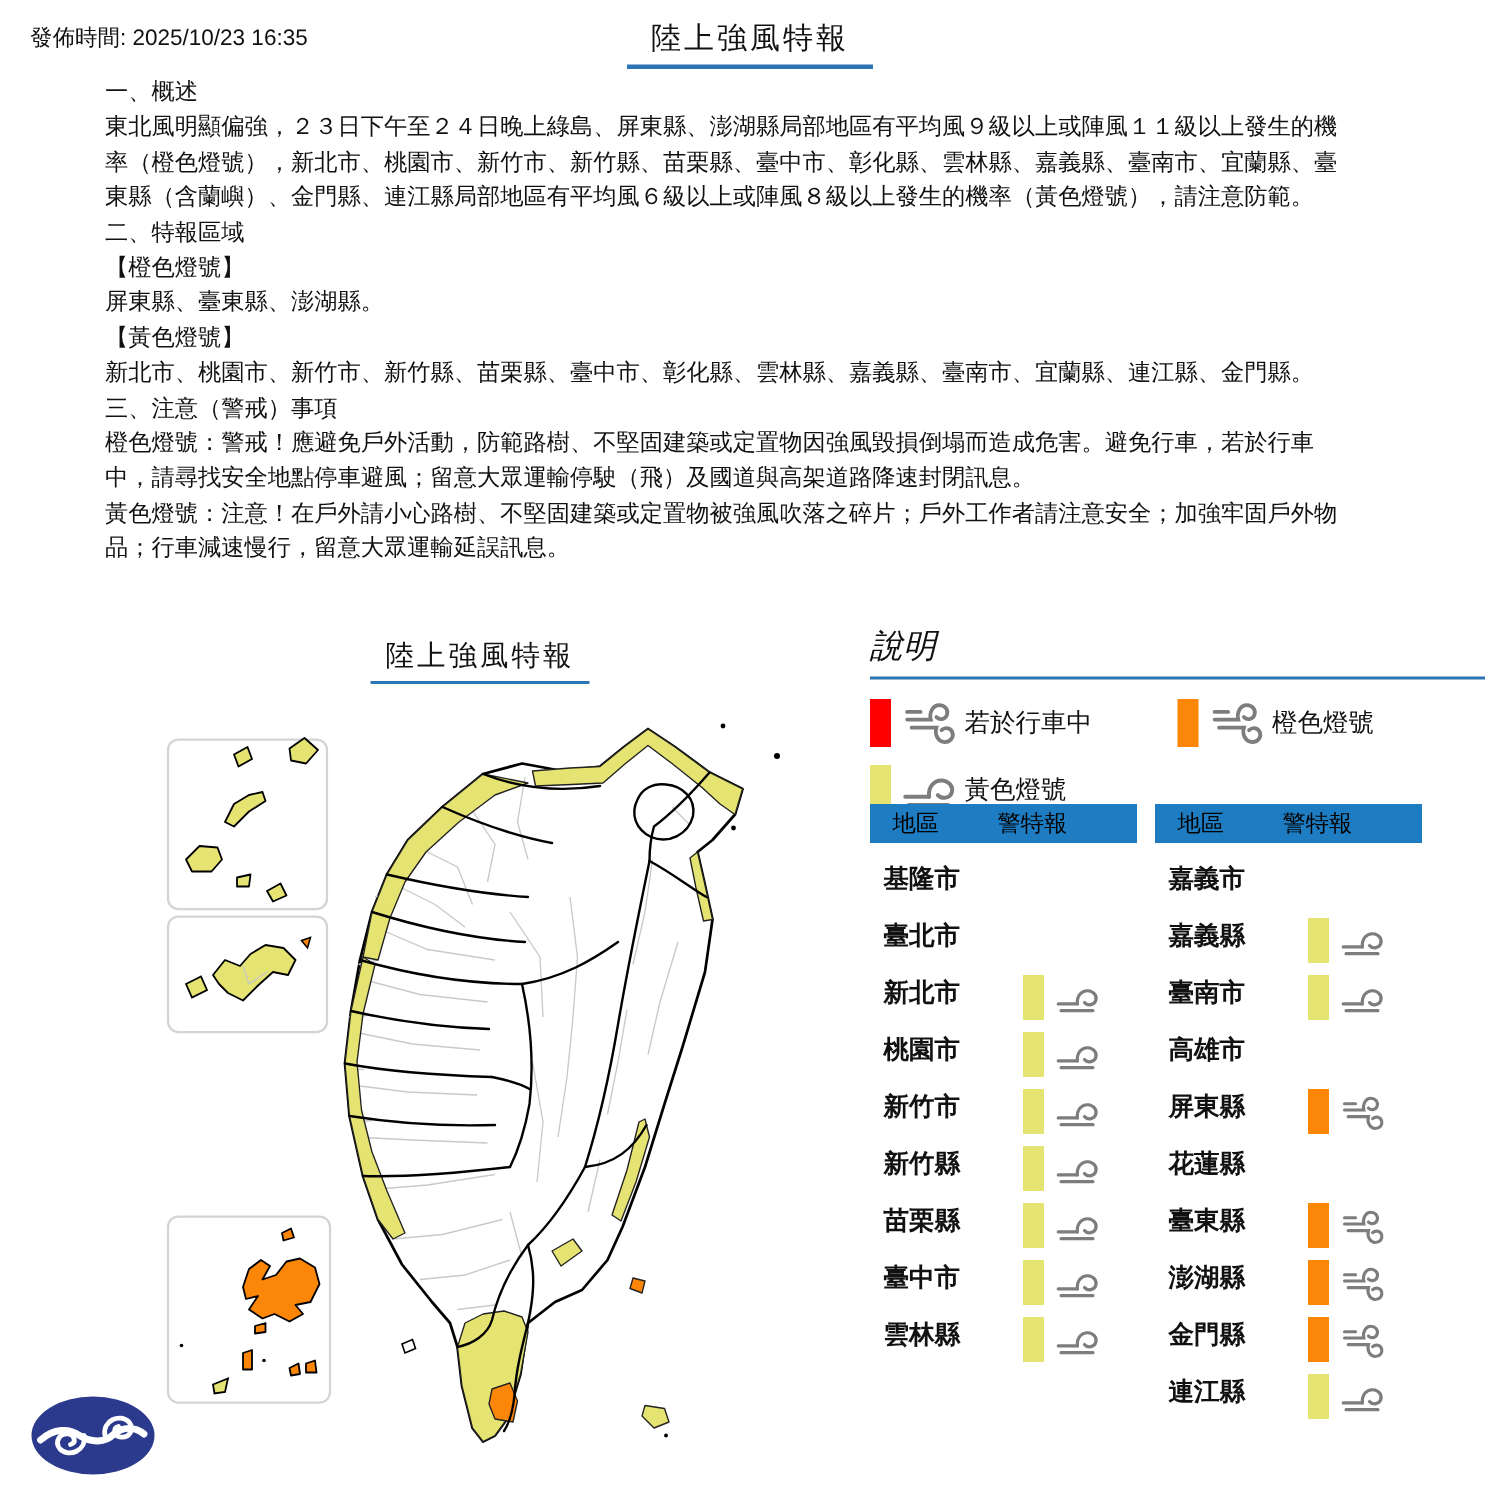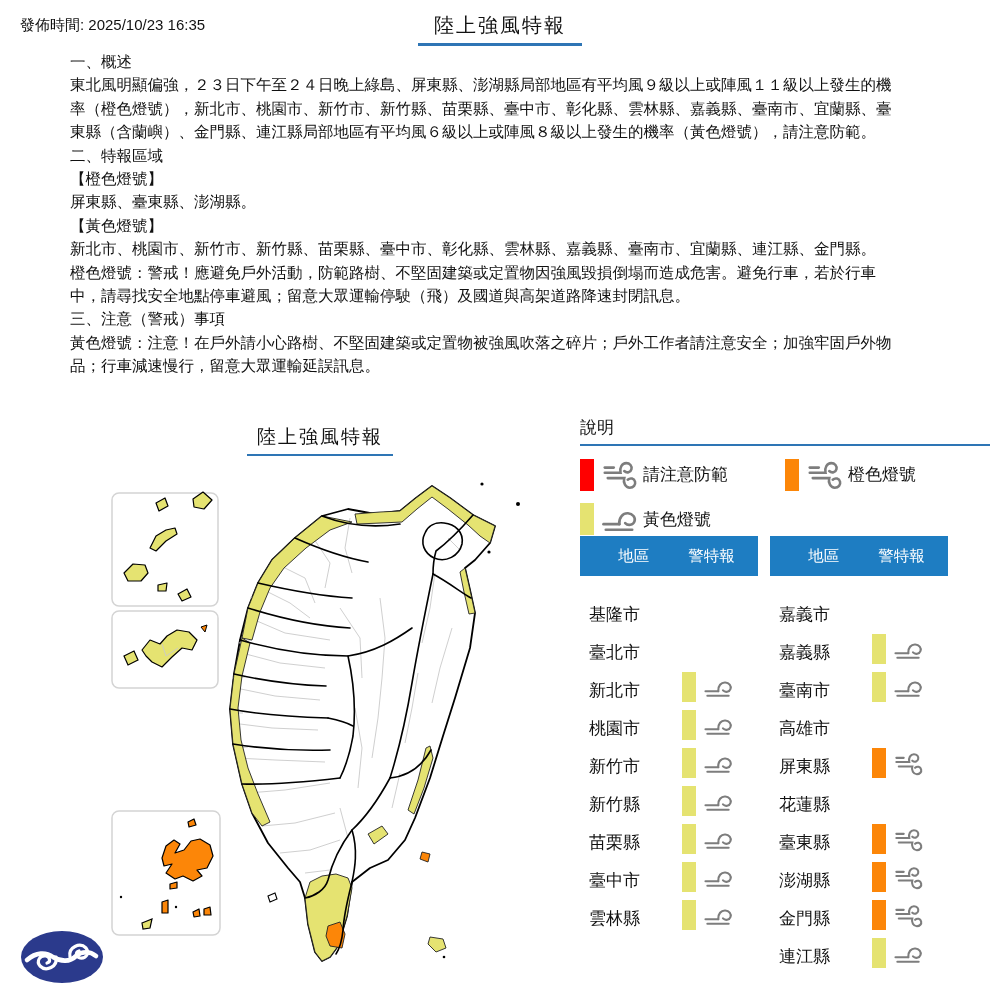--- a/index.html
+++ b/index.html
@@ -11,35 +11,35 @@
               border-bottom:3px solid var(--underline-blue);}
   .body-text{position:absolute;left:70px;top:50px;width:830px;font-size:15.5px;line-height:23.4px;}
   .body-text p{margin:0;}
   .map-title-wrap{position:absolute;left:210px;top:424px;width:220px;text-align:center;}
   .map-title{display:inline-block;font-size:19px;letter-spacing:2px;padding:0 10px 4px 10px;
              border-bottom:2.5px solid var(--underline-blue);}
   svg.map{position:absolute;left:100px;top:478px;}
   svg.logo{position:absolute;left:18px;top:928px;}
 
   .legend{position:absolute;left:580px;top:416px;width:410px;}
-  .legend-heading{font-size:17px;}
+  .legend-heading{font-size:22px;font-style:italic;}
   .legend-divider{height:2px;background:var(--underline-blue);margin-top:5px;}
   .lrow{display:flex;margin-top:12px;}
   .litem{display:flex;align-items:center;width:205px;}
   .lbox{width:14px;height:32px;flex:0 0 14px;}
   .lv-red{background:var(--red);} .lv-orange{background:var(--orange);} .lv-yellow{background:var(--yellow);}
   .licon{margin-left:5px;}
   .llabel{font-size:17px;margin-left:4px;}
 
   .wtable{position:absolute;width:178px;}
   .wtable.left{left:580px;top:536px;} .wtable.right{left:770px;top:536px;}
-  .thead{display:flex;align-items:center;height:40px;background:var(--header-blue);color:#ffffff;font-size:15.5px;justify-content:center;}
+  .thead{display:flex;align-items:center;height:26px;background:var(--header-blue);color:#000000;font-size:15.5px;}
   .thead .h1{padding-left:15px;width:70px;}
   .tbody{padding-top:12px;}
-  .trow{display:flex;align-items:flex-end;height:38px;}
+  .trow{display:flex;align-items:flex-start;height:38px;font-weight:bold;}
   .rname{width:93px;padding-left:9px;font-size:17px;white-space:nowrap;}
   .warn{display:flex;align-items:center;}
   .badge{width:14px;height:30px;}
   .warn[data-level="none"]{visibility:hidden;}
   .warn[data-level="yellow"] .badge{background:var(--yellow);}
   .warn[data-level="orange"] .badge{background:var(--orange);}
   .wicon{margin-left:7px;}
 </style>
 </head>
 <body>
@@ -68,22 +68,22 @@
   </div>
 
   <div class="body-text">
     <p>一、概述</p>
     <p>東北風明顯偏強，２３日下午至２４日晚上綠島、屏東縣、澎湖縣局部地區有平均風９級以上或陣風１１級以上發生的機率（橙色燈號），新北市、桃園市、新竹市、新竹縣、苗栗縣、臺中市、彰化縣、雲林縣、嘉義縣、臺南市、宜蘭縣、臺東縣（含蘭嶼）、金門縣、連江縣局部地區有平均風６級以上或陣風８級以上發生的機率（黃色燈號），請注意防範。</p>
     <p>二、特報區域</p>
     <p>【橙色燈號】</p>
     <p>屏東縣、臺東縣、澎湖縣。</p>
     <p>【黃色燈號】</p>
     <p>新北市、桃園市、新竹市、新竹縣、苗栗縣、臺中市、彰化縣、雲林縣、嘉義縣、臺南市、宜蘭縣、連江縣、金門縣。</p>
+    <p>三、注意（警戒）事項</p>
     <p>橙色燈號：警戒！應避免戶外活動，防範路樹、不堅固建築或定置物因強風毀損倒塌而造成危害。避免行車，若於行車中，請尋找安全地點停車避風；留意大眾運輸停駛（飛）及國道與高架道路降速封閉訊息。</p>
-    <p>三、注意（警戒）事項</p>
     <p>黃色燈號：注意！在戶外請小心路樹、不堅固建築或定置物被強風吹落之碎片；戶外工作者請注意安全；加強牢固戶外物品；行車減速慢行，留意大眾運輸延誤訊息。</p>
   </div>
 
   <div class="map-title-wrap">
     <span class="map-title">陸上強風特報</span>
   </div>
 
   <svg class="map" width="470" height="522" viewBox="0 0 470 522">
 
     <path d="M332 8 L350 20 L373 37 L395 48 L390 65 L375 82 L365 90 L370 112 L375 135 L370 170 L355 220
@@ -207,21 +207,21 @@
 
   <div class="legend">
     <div class="legend-heading">說明</div>
     <div class="legend-divider"></div>
     <div class="lrow">
       <div class="litem">
         <span class="lbox lv-red"></span>
         <svg class="licon" width="40" height="33" viewBox="0 0 24 22">
             <use href="#windDouble"></use>
           </svg>
-        <span class="llabel">請注意防範</span>
+        <span class="llabel">若於行車中</span>
       </div>
       <div class="litem">
         <span class="lbox lv-orange"></span>
         <svg class="licon" width="40" height="33" viewBox="0 0 24 22">
             <use href="#windDouble"></use>
           </svg>
         <span class="llabel">橙色燈號</span>
       </div>
     </div>
     <div class="lrow">

